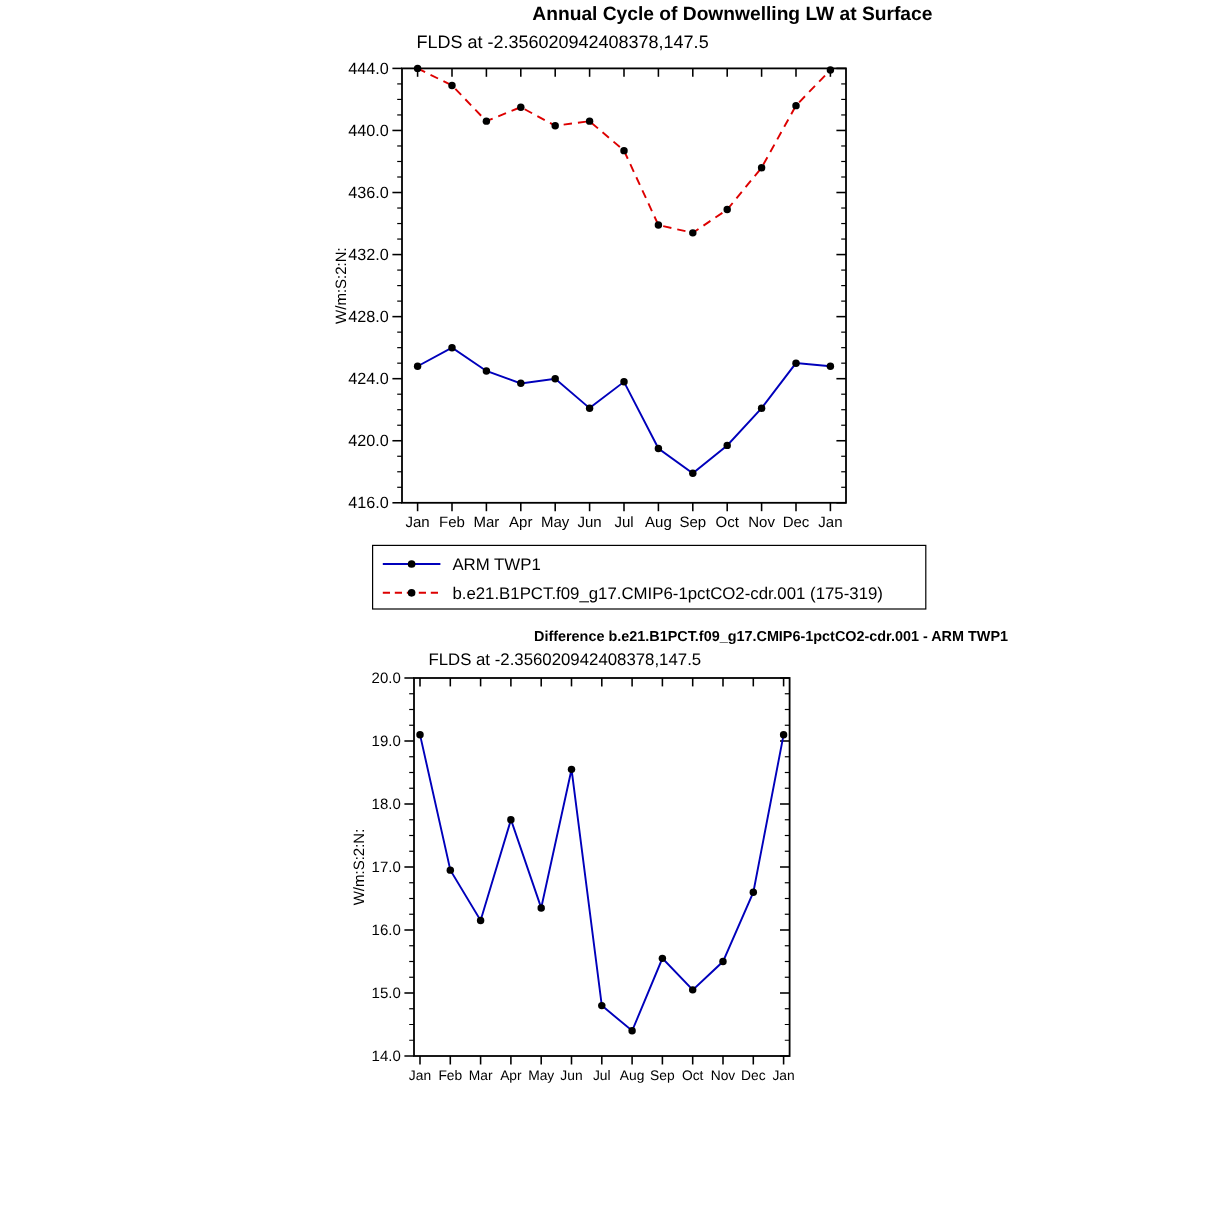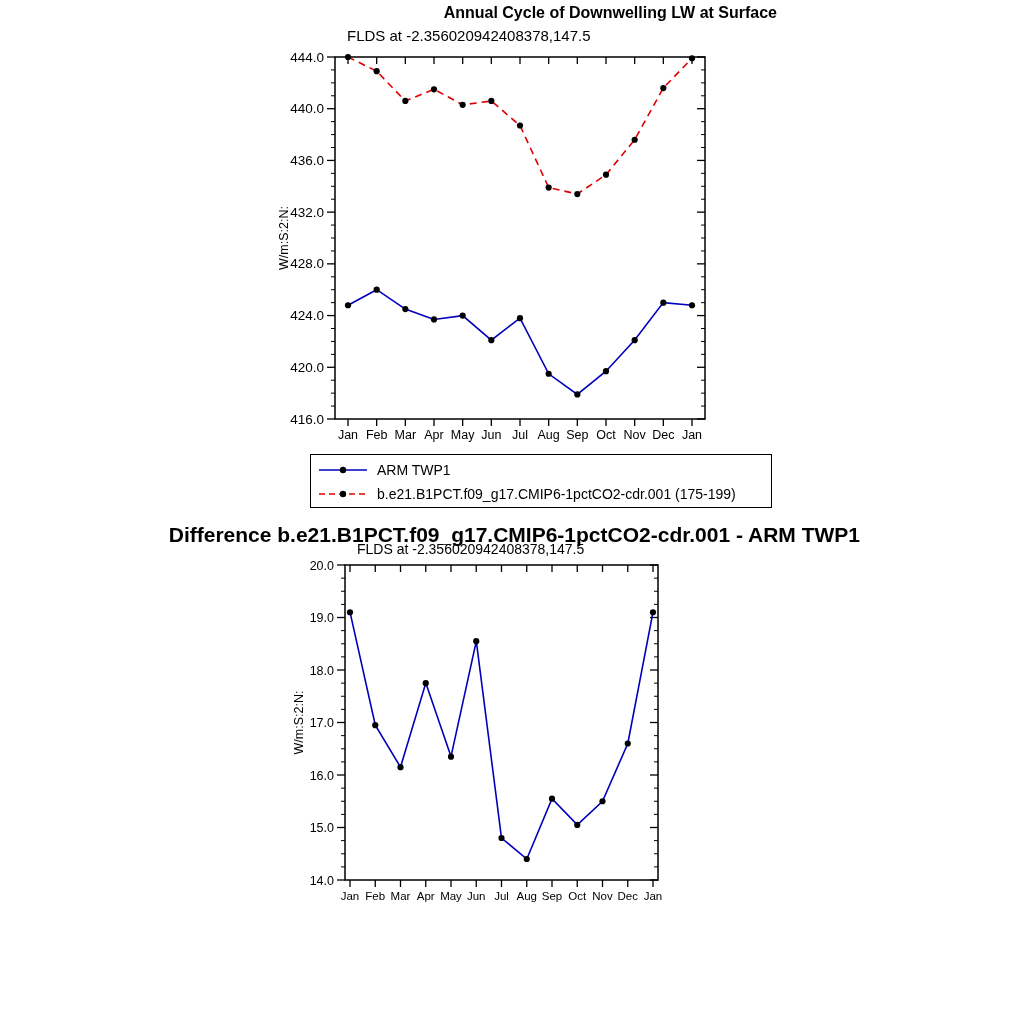--- a/index.html
+++ b/index.html
@@ -1,20 +1,20 @@
 <!DOCTYPE html>
 <html><head>
 <meta charset="utf-8">
 <style>
   html,body{margin:0;padding:0;background:#ffffff;}
   .page{position:relative;width:1024px;height:1024px;background:#ffffff;overflow:hidden;
         font-family:"Liberation Sans", sans-serif;color:#000;}
   .fig-title{position:absolute;margin:0;font-weight:bold;color:#000;text-align:right;}
   #top-title{left:277px;top:4px;width:500px;font-size:16px;}
-  #bottom-title{left:160px;top:523px;width:700px;font-size:21px;}
+  #bottom-title{left:140px;top:523px;width:700px;font-size:12px;}
   .fig-subtitle{position:absolute;font-size:15px;color:#000;}
   #top-subtitle{left:347px;top:27px;}
   #bottom-subtitle{left:357px;top:541px;font-size:14px;}
   #charts-svg{position:absolute;left:0;top:0;width:1024px;height:1024px;}
   .legend{position:absolute;left:310px;top:454px;width:462px;height:54px;
           border:1px solid #000;box-sizing:border-box;padding:3px 0 0 6px;background:#fff;}
   .legend-row{display:flex;align-items:center;height:24px;}
   .legend-sample{width:52px;height:14px;flex:0 0 52px;}
   .legend-label{font-size:14px;margin-left:8px;white-space:nowrap;}
   .dashed{stroke-dasharray:6 4;}
@@ -284,20 +284,20 @@
         <line x1="2" y1="7" x2="50" y2="7" stroke-width="1.6" stroke="#0000bb"></line>
         <circle cx="26" cy="7" r="3.2" fill="#000000"></circle>
       </svg>
       <span class="legend-label">ARM TWP1</span>
     </div>
     <div class="legend-row">
       <svg class="legend-sample" viewBox="0 0 52 14">
         <line class="dashed" x1="2" y1="7" x2="50" y2="7" stroke-width="1.6" stroke="#dd0000"></line>
         <circle cx="26" cy="7" r="3.2" fill="#000000"></circle>
       </svg>
-      <span class="legend-label">b.e21.B1PCT.f09_g17.CMIP6-1pctCO2-cdr.001 (175-199)</span>
+      <span class="legend-label">b.e21.B1PCT.f09_g17.CMIP6-1pctCO2-cdr.001 (175-319)</span>
     </div>
   </div>
 
   <h1 class="fig-title" id="bottom-title">Difference b.e21.B1PCT.f09_g17.CMIP6-1pctCO2-cdr.001 - ARM TWP1</h1>
   <div class="fig-subtitle" id="bottom-subtitle">FLDS at -2.356020942408378,147.5</div>
 
 </div>
 
 </body></html>

